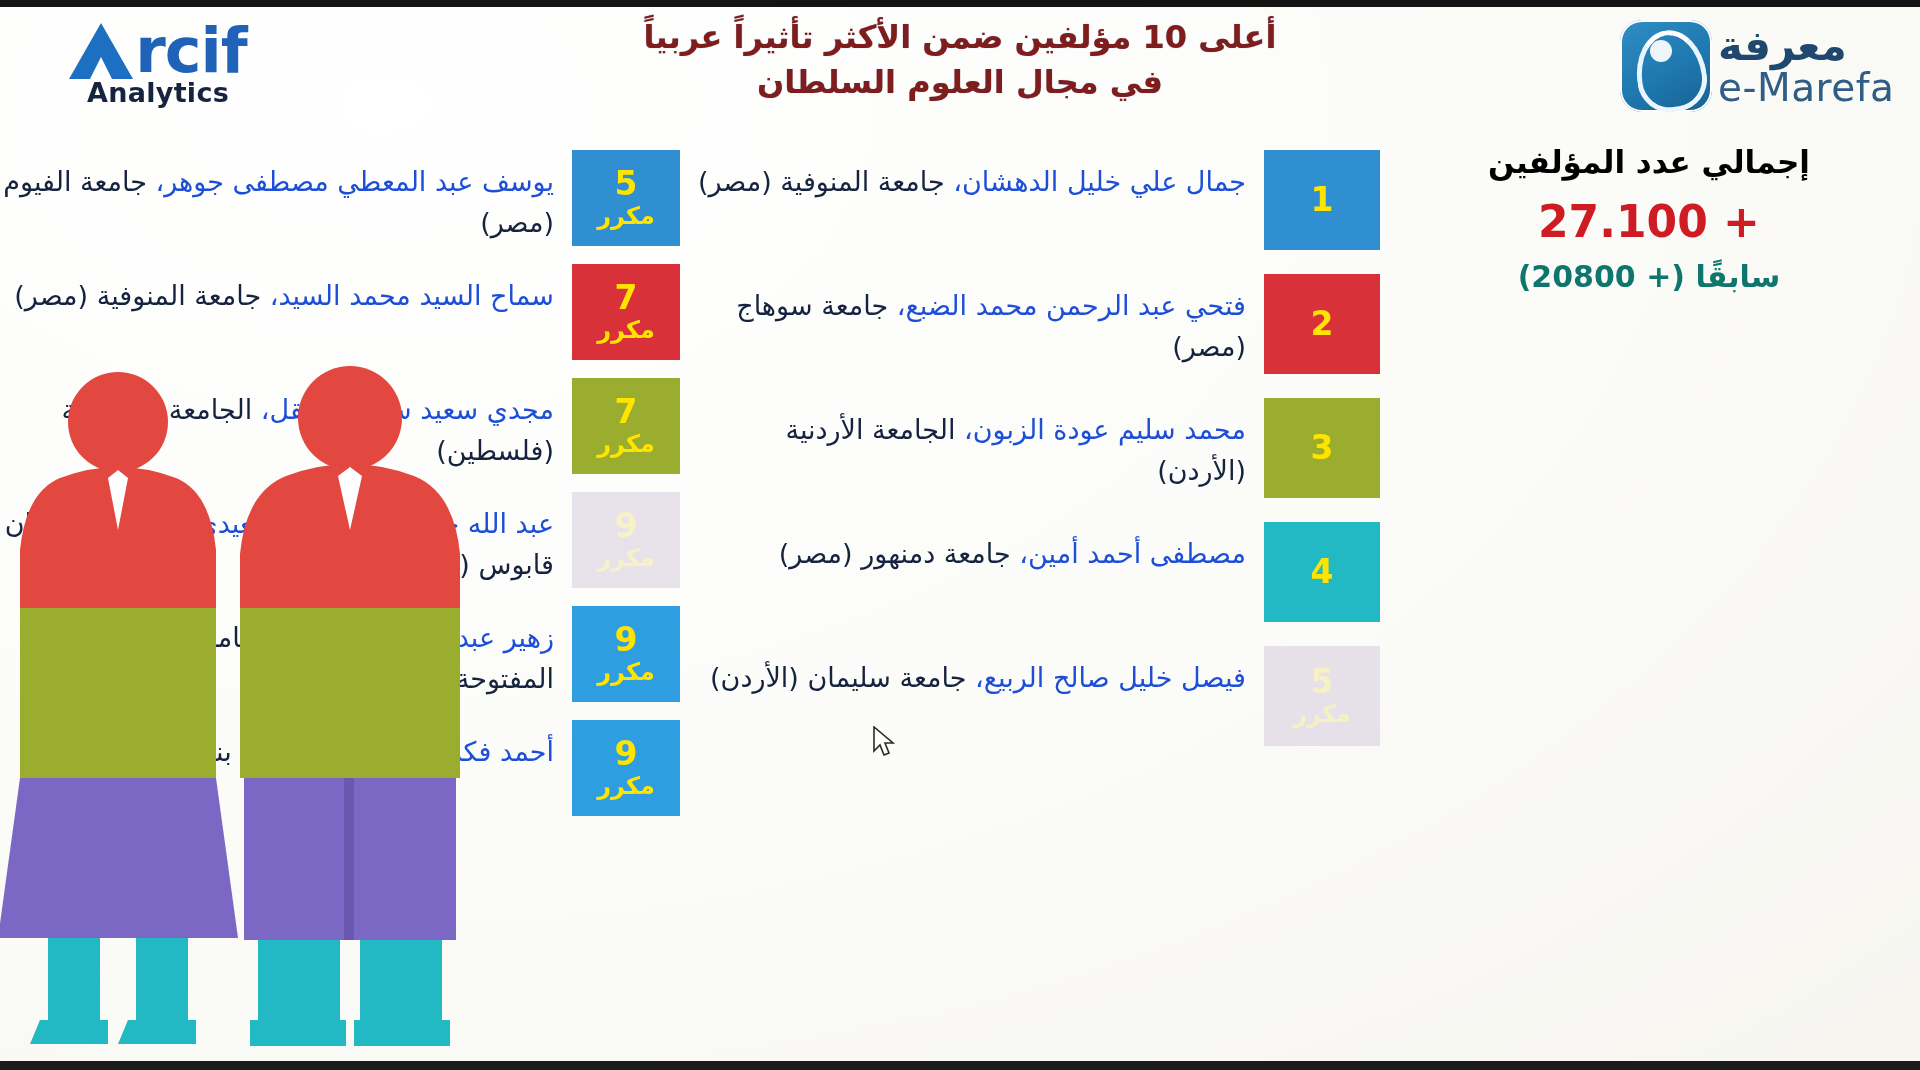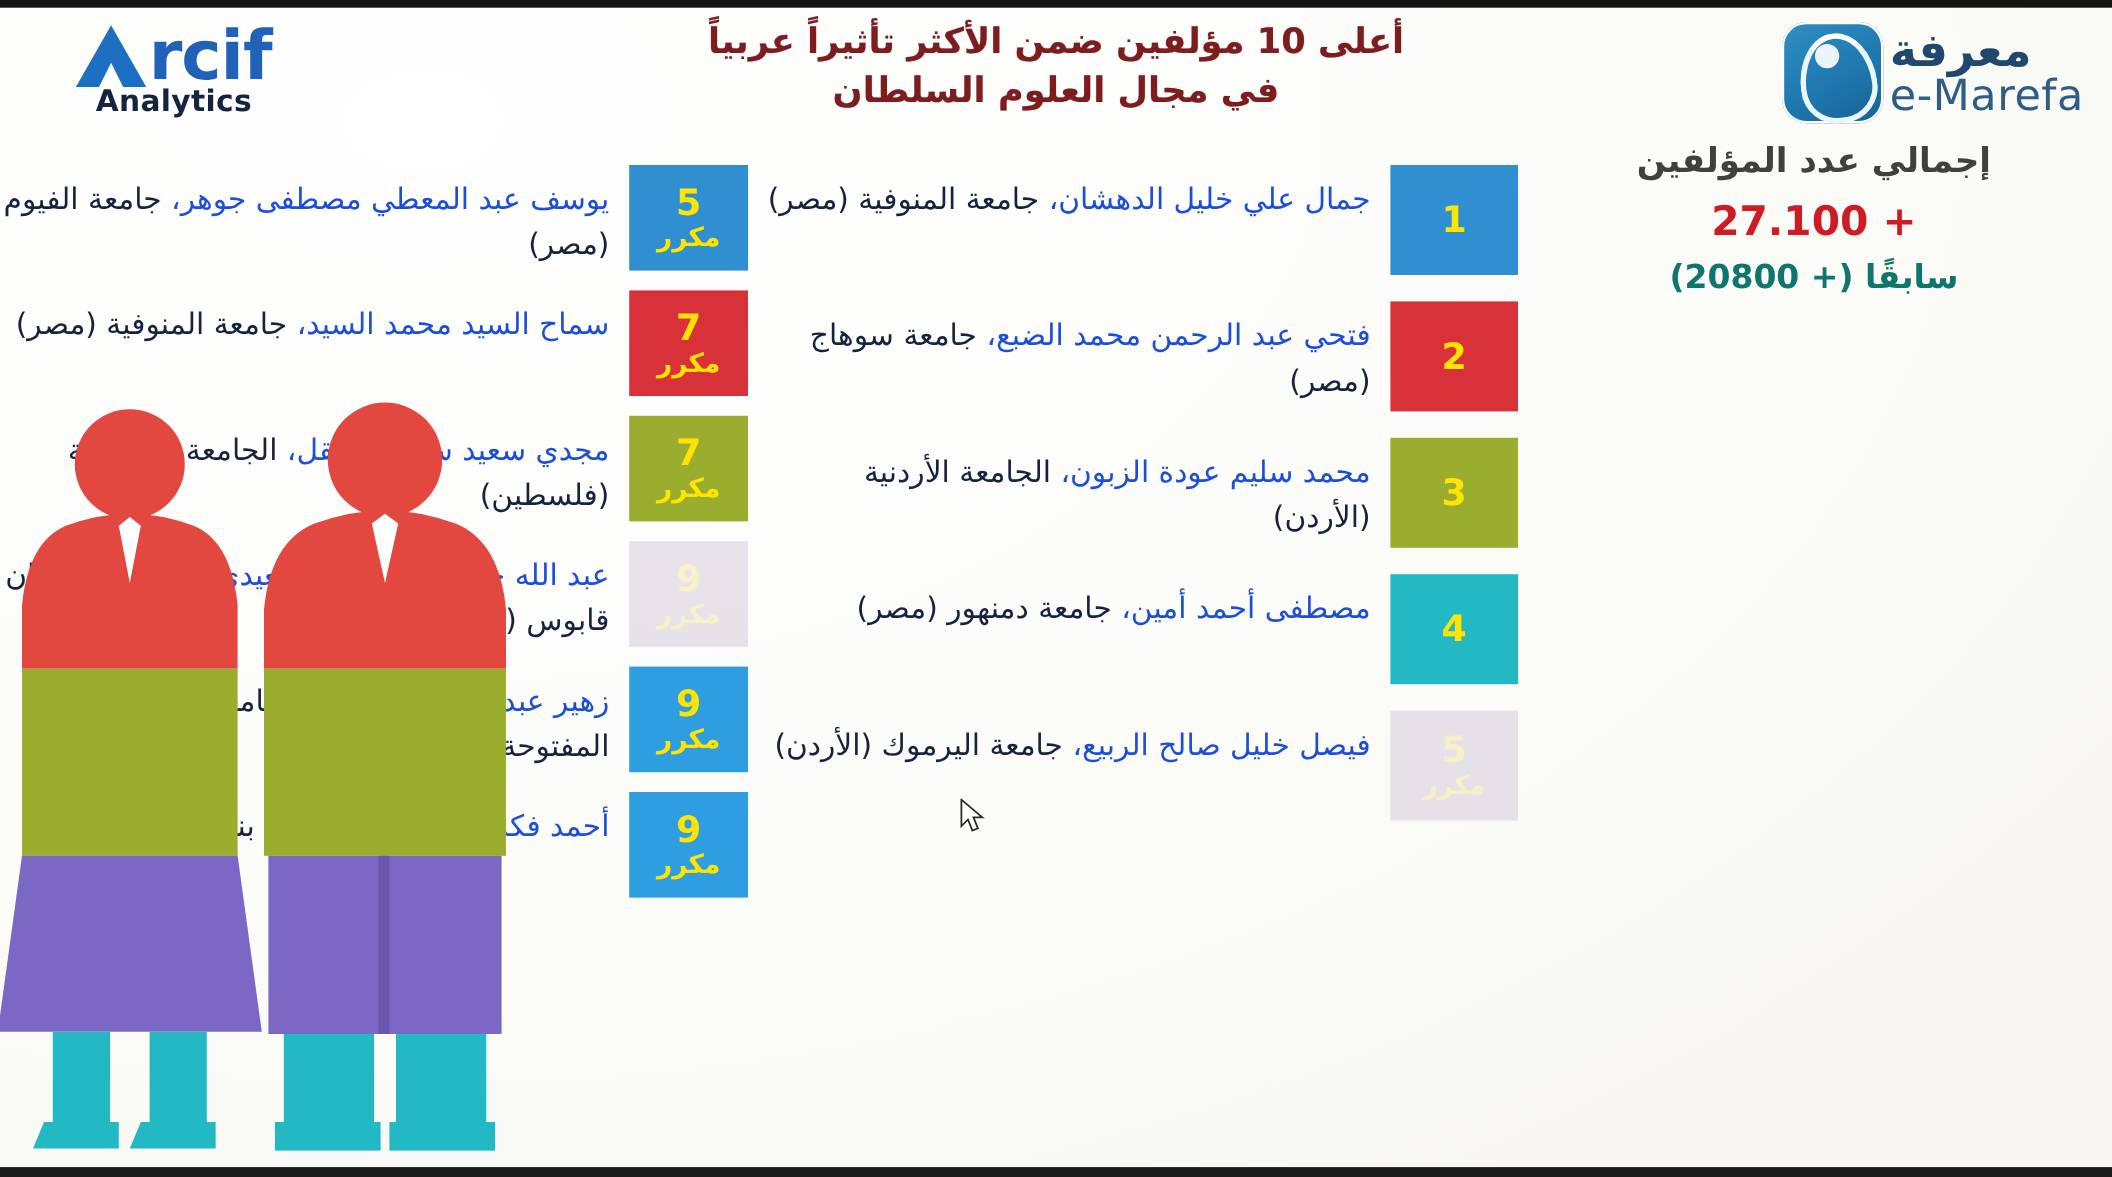--- a/index.html
+++ b/index.html
@@ -96,22 +96,22 @@
   .faded .num,.faded .dup{color:#f3e58a;}
 
   
   .col-right .entry{margin-bottom:24px;}
   .col-right .rankbox{width:112px;}
   .col-left .rankbox{width:104px;height:92px;}
   .col-left .entry{margin-bottom:18px;}
 
   
   .stats{position:absolute;top:128px;right:36px;width:470px;text-align:center;}
-  .stats .lbl{font-size:31px;font-weight:700;color:#404040;letter-spacing:.5px;}
-  .stats .big{font-size:37px;font-weight:700;color:#cf1b23;margin-top:16px;direction:ltr;}
+  .stats .lbl{font-size:31px;font-weight:700;color:#000000;letter-spacing:.5px;margin-top:16px;}
+  .stats .big{font-size:44px;font-weight:700;color:#cf1b23;margin-top:16px;direction:ltr;}
   .stats .prev{font-size:30px;font-weight:700;color:#0f766e;margin-top:12px;}
 
   
   .people{position:absolute;left:0;bottom:10px;width:470px;height:700px;}
 
   
   .cursor{position:absolute;left:872px;top:726px;width:26px;height:34px;}
 </style>
 </head>
 <body>
@@ -168,21 +168,21 @@
       <div class="rankbox" style="background: rgb(34, 185, 196);">
         <span class="num">4</span>
       </div>
       <div class="etext"><span class="nm">مصطفى أحمد أمين،</span><span> جامعة دمنهور</span><span> (مصر)</span></div>
     </div>
     <div class="entry">
       <div class="rankbox faded" style="background: rgb(207, 195, 216);">
         <span class="num">5</span>
         <span class="dup">مكرر</span>
       </div>
-      <div class="etext"><span class="nm">فيصل خليل صالح الربيع،</span><span> جامعة اليرموك</span><span> (الأردن)</span></div>
+      <div class="etext"><span class="nm">فيصل خليل صالح الربيع،</span><span> جامعة سليمان</span><span> (الأردن)</span></div>
     </div>
   </div>
 
 <div class="col col-left" id="col-left">
     <div class="entry">
       <div class="rankbox" style="background: rgb(47, 143, 208);">
         <span class="num">5</span>
         <span class="dup">مكرر</span>
       </div>
       <div class="etext"><span class="nm">يوسف عبد المعطي مصطفى جوهر،</span><span> جامعة الفيوم</span><span> (مصر)</span></div>

